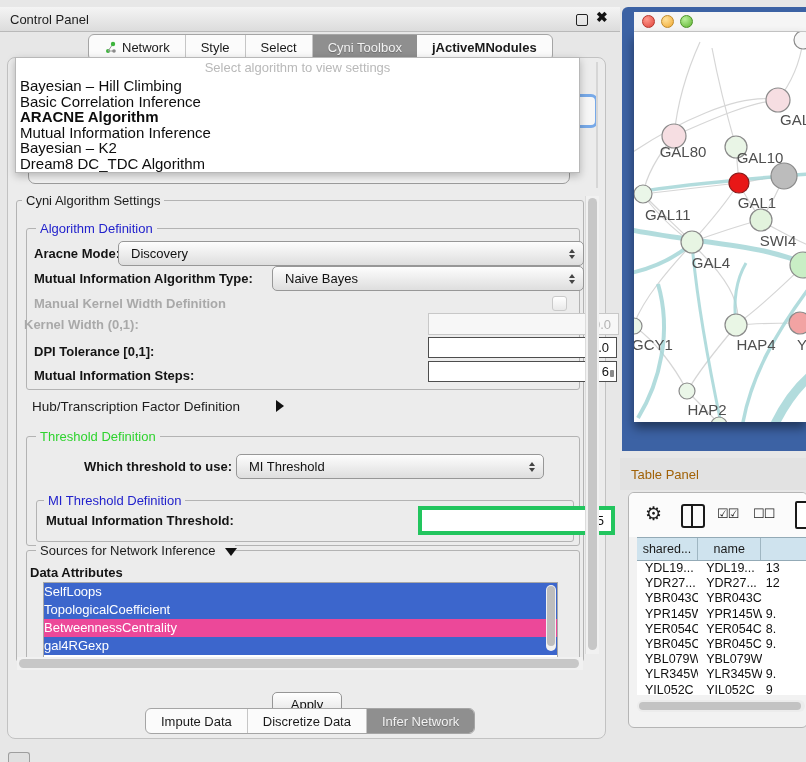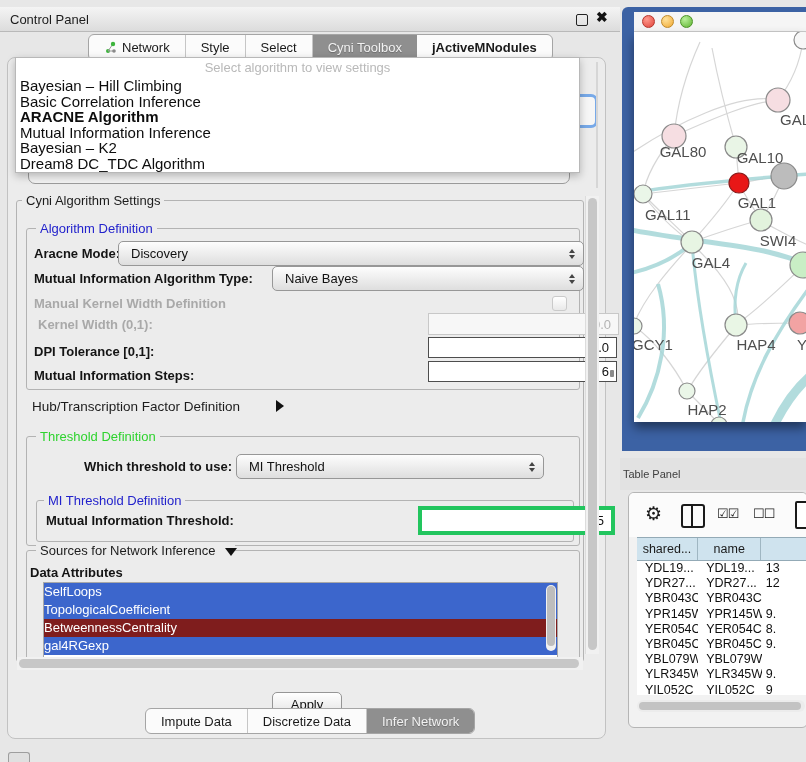--- a/index.html
+++ b/index.html
@@ -95,21 +95,21 @@
   .net-titlebar{left:634px;top:12px;width:172px;height:20px;background:#f5f5f5;border-bottom:1px solid #cccccc;
                 display:flex;align-items:center;gap:6px;padding-left:8px;box-sizing:border-box;}
   .light{width:11px;height:11px;border-radius:50%;}
   .light.r{background:radial-gradient(circle at 35% 30%,#ff9a8d,#e0443b);border:1px solid #b5352c;}
   .light.y{background:radial-gradient(circle at 35% 30%,#ffe29a,#f0a833);border:1px solid #c08a28;}
   .light.g{background:radial-gradient(circle at 35% 30%,#b9f09a,#5fb332);border:1px solid #4c9428;}
   .net-canvas{left:634px;top:32px;width:172px;height:390px;background:#ffffff;overflow:hidden;
               box-shadow:0 6px 10px rgba(0,0,0,.45);}
 
   .tp-bar{left:620px;top:458px;width:186px;height:32px;background:#e2e2e2;display:flex;align-items:center;}
-  .tp-bar .tt{font-size:11px;color:#404040;margin-left:3px;}
+  .tp-bar .tt{font-size:13px;color:#a16207;margin-left:11px;}
   .tp-box{left:628px;top:492px;width:178px;height:234px;background:#f2f2f2;border:1px solid #b5b5b5;
           border-radius:6px;overflow:hidden;}
   .tp-toolbar{position:absolute;left:0;top:0;width:100%;height:44px;background:#fbfbfb;}
   .gear{position:absolute;left:16px;top:9px;font-size:19px;color:#1a1a1a;}
   .cols-ic{position:absolute;left:52px;top:11px;width:20px;height:20px;border:2px solid #1a1a1a;border-radius:3px;}
   .cols-ic::after{content:"";position:absolute;left:8px;top:0;width:2px;height:100%;background:#1a1a1a;}
   .checks{position:absolute;left:88px;top:13px;font-size:13px;letter-spacing:-1px;color:#1a1a1a;}
   .unchecks{position:absolute;left:124px;top:13px;font-size:13px;letter-spacing:-1px;color:#1a1a1a;}
   .doc-ic{position:absolute;left:166px;top:8px;width:16px;height:24px;border:2px solid #1a1a1a;border-radius:2px;background:#fff;}
 
@@ -200,21 +200,21 @@
     <span>Naive Bayes</span>
     <span class="spin">
         <span class="u"></span>
         <span class="d"></span>
       </span>
   </div>
 
   <div class="flabel dis" style="left:34px;top:296px;">Manual Kernel Width Definition</div>
   <div class="checkbox" style="left:552px;top:296px;"></div>
 
-  <div class="flabel dis" style="left:38px;top:317px;">Kernel Width (0,1):</div>
+  <div class="flabel dis" style="left:24px;top:317px;">Kernel Width (0,1):</div>
   <div class="tinput dis" style="left:428px;top:313px;width:142px;height:20px;">0.0</div>
 
   <div class="flabel" style="left:34px;top:344px;">DPI Tolerance [0,1]:</div>
   <div class="tinput" style="left:428px;top:337px;width:140px;height:19px;">0.0</div>
 
   <div class="flabel" style="left:34px;top:368px;">Mutual Information Steps:</div>
   <div class="tinput" style="left:428px;top:361px;width:140px;height:19px;">6</div>
 
   <div class="plain" style="left:32px;top:399px;">Hub/Transcription Factor Definition</div>
   <div class="tri-right" style="left:276px;top:400px;"></div>
@@ -241,21 +241,21 @@
   <div class="gtitle dark" style="left:36px;top:543px;">
     <span>Sources for Network Inference</span>
     <span class="tri-down" style="position:relative;display:inline-block;top:1px;left:6px;"></span>
   </div>
   <div class="flabel" style="left:30px;top:565px;">Data Attributes</div>
 
   <div class="abs listbox">
     <div id="attr-items">
         <div class="attr sel" style="background: rgb(60, 102, 204);">SelfLoops</div>
         <div class="attr sel" style="background: rgb(60, 102, 204);">TopologicalCoefficient</div>
-        <div class="attr sel" style="background: #7f1d1d;">BetweennessCentrality</div>
+        <div class="attr sel" style="background: #ec4899;">BetweennessCentrality</div>
         <div class="attr sel" style="background: rgb(60, 102, 204);">gal4RGexp</div>
       </div>
     <div class="list-vscroll">
         <div class="thumb"></div>
       </div>
   </div>
 
   <div class="abs vscroll">
       <div class="thumb"></div>
     </div>

